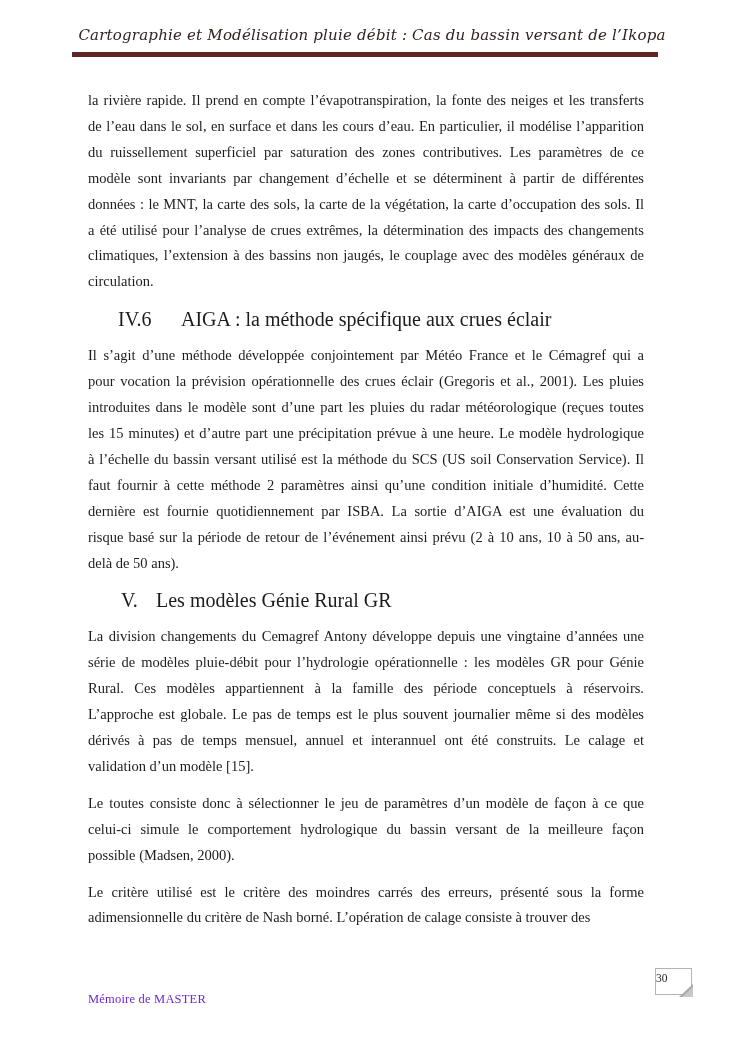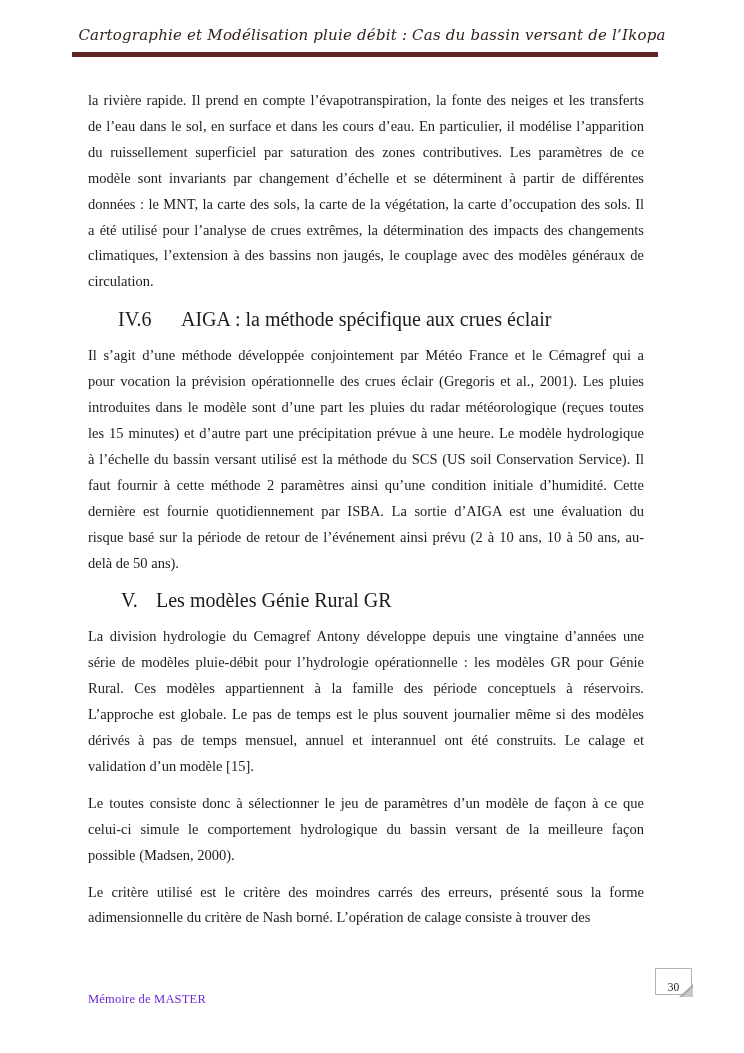--- a/index.html
+++ b/index.html
@@ -77,24 +77,23 @@
     left: 655px;
     top: 968px;
     width: 37px;
     height: 27px;
     border: 1px solid #b3b3b3;
     background: #ffffff;
     box-sizing: border-box;
   }
   .page-number {
     display: block;
-    text-align: center;
     font-size: 11.5px;
     line-height: 16px;
-    margin-top: 10px;
+    margin-top: 1px;
     color: #1c1c1c;
   }
   .page-fold {
     position: absolute;
     right: -2px;
     bottom: -3px;
     width: 14px;
     height: 13px;
   }
 </style>
@@ -124,21 +123,21 @@
         <div class="line">introduites dans le modèle sont d’une part les pluies du radar météorologique (reçues toutes</div>
         <div class="line">les 15 minutes) et d’autre part une précipitation prévue à une heure. Le modèle hydrologique</div>
         <div class="line">à l’échelle du bassin versant utilisé est la méthode du SCS (US soil Conservation Service). Il</div>
         <div class="line">faut fournir à cette méthode 2 paramètres ainsi qu’une condition initiale d’humidité. Cette</div>
         <div class="line">dernière est fournie quotidiennement par ISBA. La sortie d’AIGA est une évaluation du</div>
         <div class="line">risque basé sur la période de retour de l’événement ainsi prévu (2 à 10 ans, 10 à 50 ans, au-</div>
         <div class="line last">delà de 50 ans).</div>
       </div>
       <div class="heading l1"><span class="h-num">V.</span><span class="h-label">Les modèles Génie Rural GR</span></div>
       <div class="paragraph">
-        <div class="line">La division hydrologie du Cemagref Antony développe depuis une vingtaine d’années une</div>
+        <div class="line">La division changements du Cemagref Antony développe depuis une vingtaine d’années une</div>
         <div class="line">série de modèles pluie-débit pour l’hydrologie opérationnelle : les modèles GR pour Génie</div>
         <div class="line">Rural. Ces modèles appartiennent à la famille des période conceptuels à réservoirs.</div>
         <div class="line">L’approche est globale. Le pas de temps est le plus souvent journalier même si des modèles</div>
         <div class="line">dérivés à pas de temps mensuel, annuel et interannuel ont été construits. Le calage et</div>
         <div class="line last">validation d’un modèle [15].</div>
       </div>
       <div class="paragraph">
         <div class="line">Le toutes consiste donc à sélectionner le jeu de paramètres d’un modèle de façon à ce que</div>
         <div class="line">celui-ci simule le comportement hydrologique du bassin versant de la meilleure façon</div>
         <div class="line last">possible (Madsen, 2000).</div>

